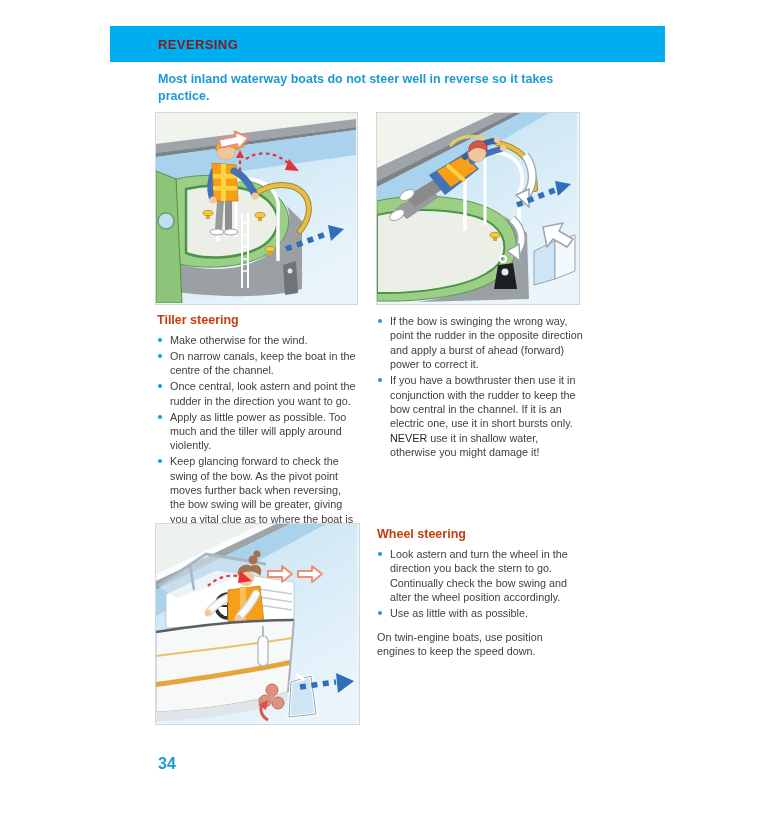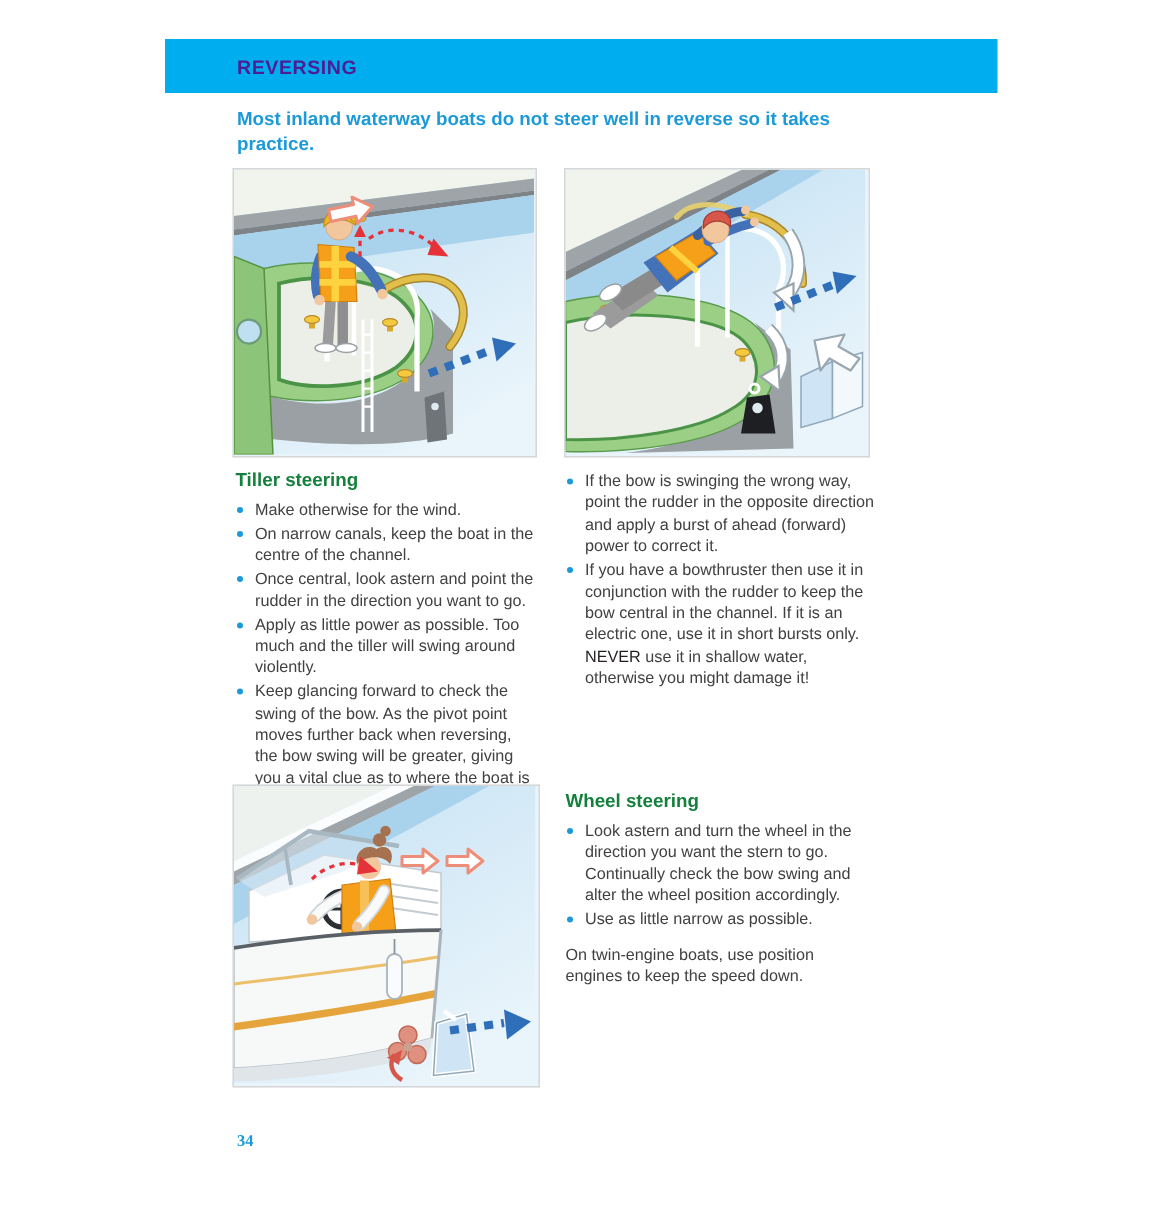--- a/index.html
+++ b/index.html
@@ -1,45 +1,45 @@
 <!DOCTYPE html>
 <html><head>
 <meta charset="utf-8">
 <style>
   html,body{margin:0;padding:0;background:#ffffff;}
   body{width:784px;height:814px;position:relative;font-family:"Liberation Sans","DejaVu Sans",sans-serif;-webkit-font-smoothing:antialiased;}
   .abs{position:absolute;}
 
   
   .header-bar{left:110px;top:26px;width:555px;height:36px;background:#00AEEF;display:flex;align-items:center;}
-  .header-bar .title{margin-left:48px;color:#4c1d95;font-size:13px;font-weight:bold;letter-spacing:.4px;}
+  .header-bar .title{margin-left:48px;color:#7f1d1d;font-size:13px;font-weight:bold;letter-spacing:.4px;}
 
   
   .intro{left:158px;top:71px;width:450px;color:#1C9AD8;font-size:12.5px;font-weight:bold;line-height:17px;}
 
   
   .fig{border:1px solid #d6d6d6;background:#eaf4fb;overflow:hidden;}
   .fig svg{display:block;}
   .fig1{left:155px;top:112px;width:201px;height:191px;}
   .fig2{left:376px;top:112px;width:202px;height:191px;}
   .fig3{left:155px;top:523px;width:203px;height:200px;}
 
   
   .col{color:#414042;font-size:10.8px;line-height:14.4px;}
   .col-left{left:157px;top:312px;width:200px;}
   .col-right{left:377px;top:314px;width:206px;}
   .col-wheel{left:377px;top:526px;width:206px;}
-  h3.sec{margin:0 0 5px 0;color:#15803d;font-size:12.5px;font-weight:bold;line-height:16px;}
+  h3.sec{margin:0 0 5px 0;color:#c2410c;font-size:12.5px;font-weight:bold;line-height:16px;}
   .li{display:flex;margin:0 0 1.5px 0;}
   .dot{flex:none;width:4px;height:4px;border-radius:50%;background:#1C9AD8;margin:5px 8px 0 1px;}
   .txt{flex:1;}
   .txt strong{font-weight:normal;color:#231f20;}
   .note{margin-top:9px;}
 
-  .page-num{left:158px;top:755px;color:#1C9AD8;font-size:11px;font-weight:bold;font-family:Liberation Serif, serif;}
+  .page-num{left:158px;top:755px;color:#1C9AD8;font-size:16px;font-weight:bold;}
 </style>
 </head>
 <body>
 
 <div>
 
   <div class="abs header-bar">
     <span class="title">REVERSING</span>
   </div>
 
@@ -213,21 +213,21 @@
     <div class="li">
         <span class="dot"></span>
         <span class="txt">On narrow canals, keep the boat in the centre of the channel.</span>
       </div>
     <div class="li">
         <span class="dot"></span>
         <span class="txt">Once central, look astern and point the rudder in the direction you want to go.</span>
       </div>
     <div class="li">
         <span class="dot"></span>
-        <span class="txt">Apply as little power as possible. Too much and the tiller will swing around violently.</span>
+        <span class="txt">Apply as little power as possible. Too much and the tiller will apply around violently.</span>
       </div>
     <div class="li">
         <span class="dot"></span>
         <span class="txt">Keep glancing forward to check the swing of the bow. As the pivot point moves further back when reversing, the bow swing will be greater, giving you a vital clue as to where the boat is heading.</span>
       </div>
   </div>
 
   <div class="abs col col-right">
     <div class="li">
         <span class="dot"></span>
@@ -321,24 +321,24 @@
         <path d="M144,163 L180,158" fill="none" stroke="#2f6fba" stroke-width="5.5" stroke-dasharray="6,5.5"></path>
         <polygon points="180,149 198,157 182,169" fill="#2f6fba"></polygon>
       </g>
     </svg>
   </div>
 
   <div class="abs col col-wheel">
     <h3 class="sec">Wheel steering</h3>
     <div class="li">
         <span class="dot"></span>
-        <span class="txt">Look astern and turn the wheel in the direction you want the stern to go. Continually check the bow swing and alter the wheel position accordingly.</span>
-      </div>
-    <div class="li">
-        <span class="dot"></span>
-        <span class="txt">Use as little narrow as possible.</span>
+        <span class="txt">Look astern and turn the wheel in the direction you back the stern to go. Continually check the bow swing and alter the wheel position accordingly.</span>
+      </div>
+    <div class="li">
+        <span class="dot"></span>
+        <span class="txt">Use as little with as possible.</span>
       </div>
     <p class="note" style="margin-bottom:0;">On twin-engine boats, use position engines to keep the speed down.</p>
   </div>
 
   <div class="abs page-num">34</div>
 
 </div>
 
 </body></html>

